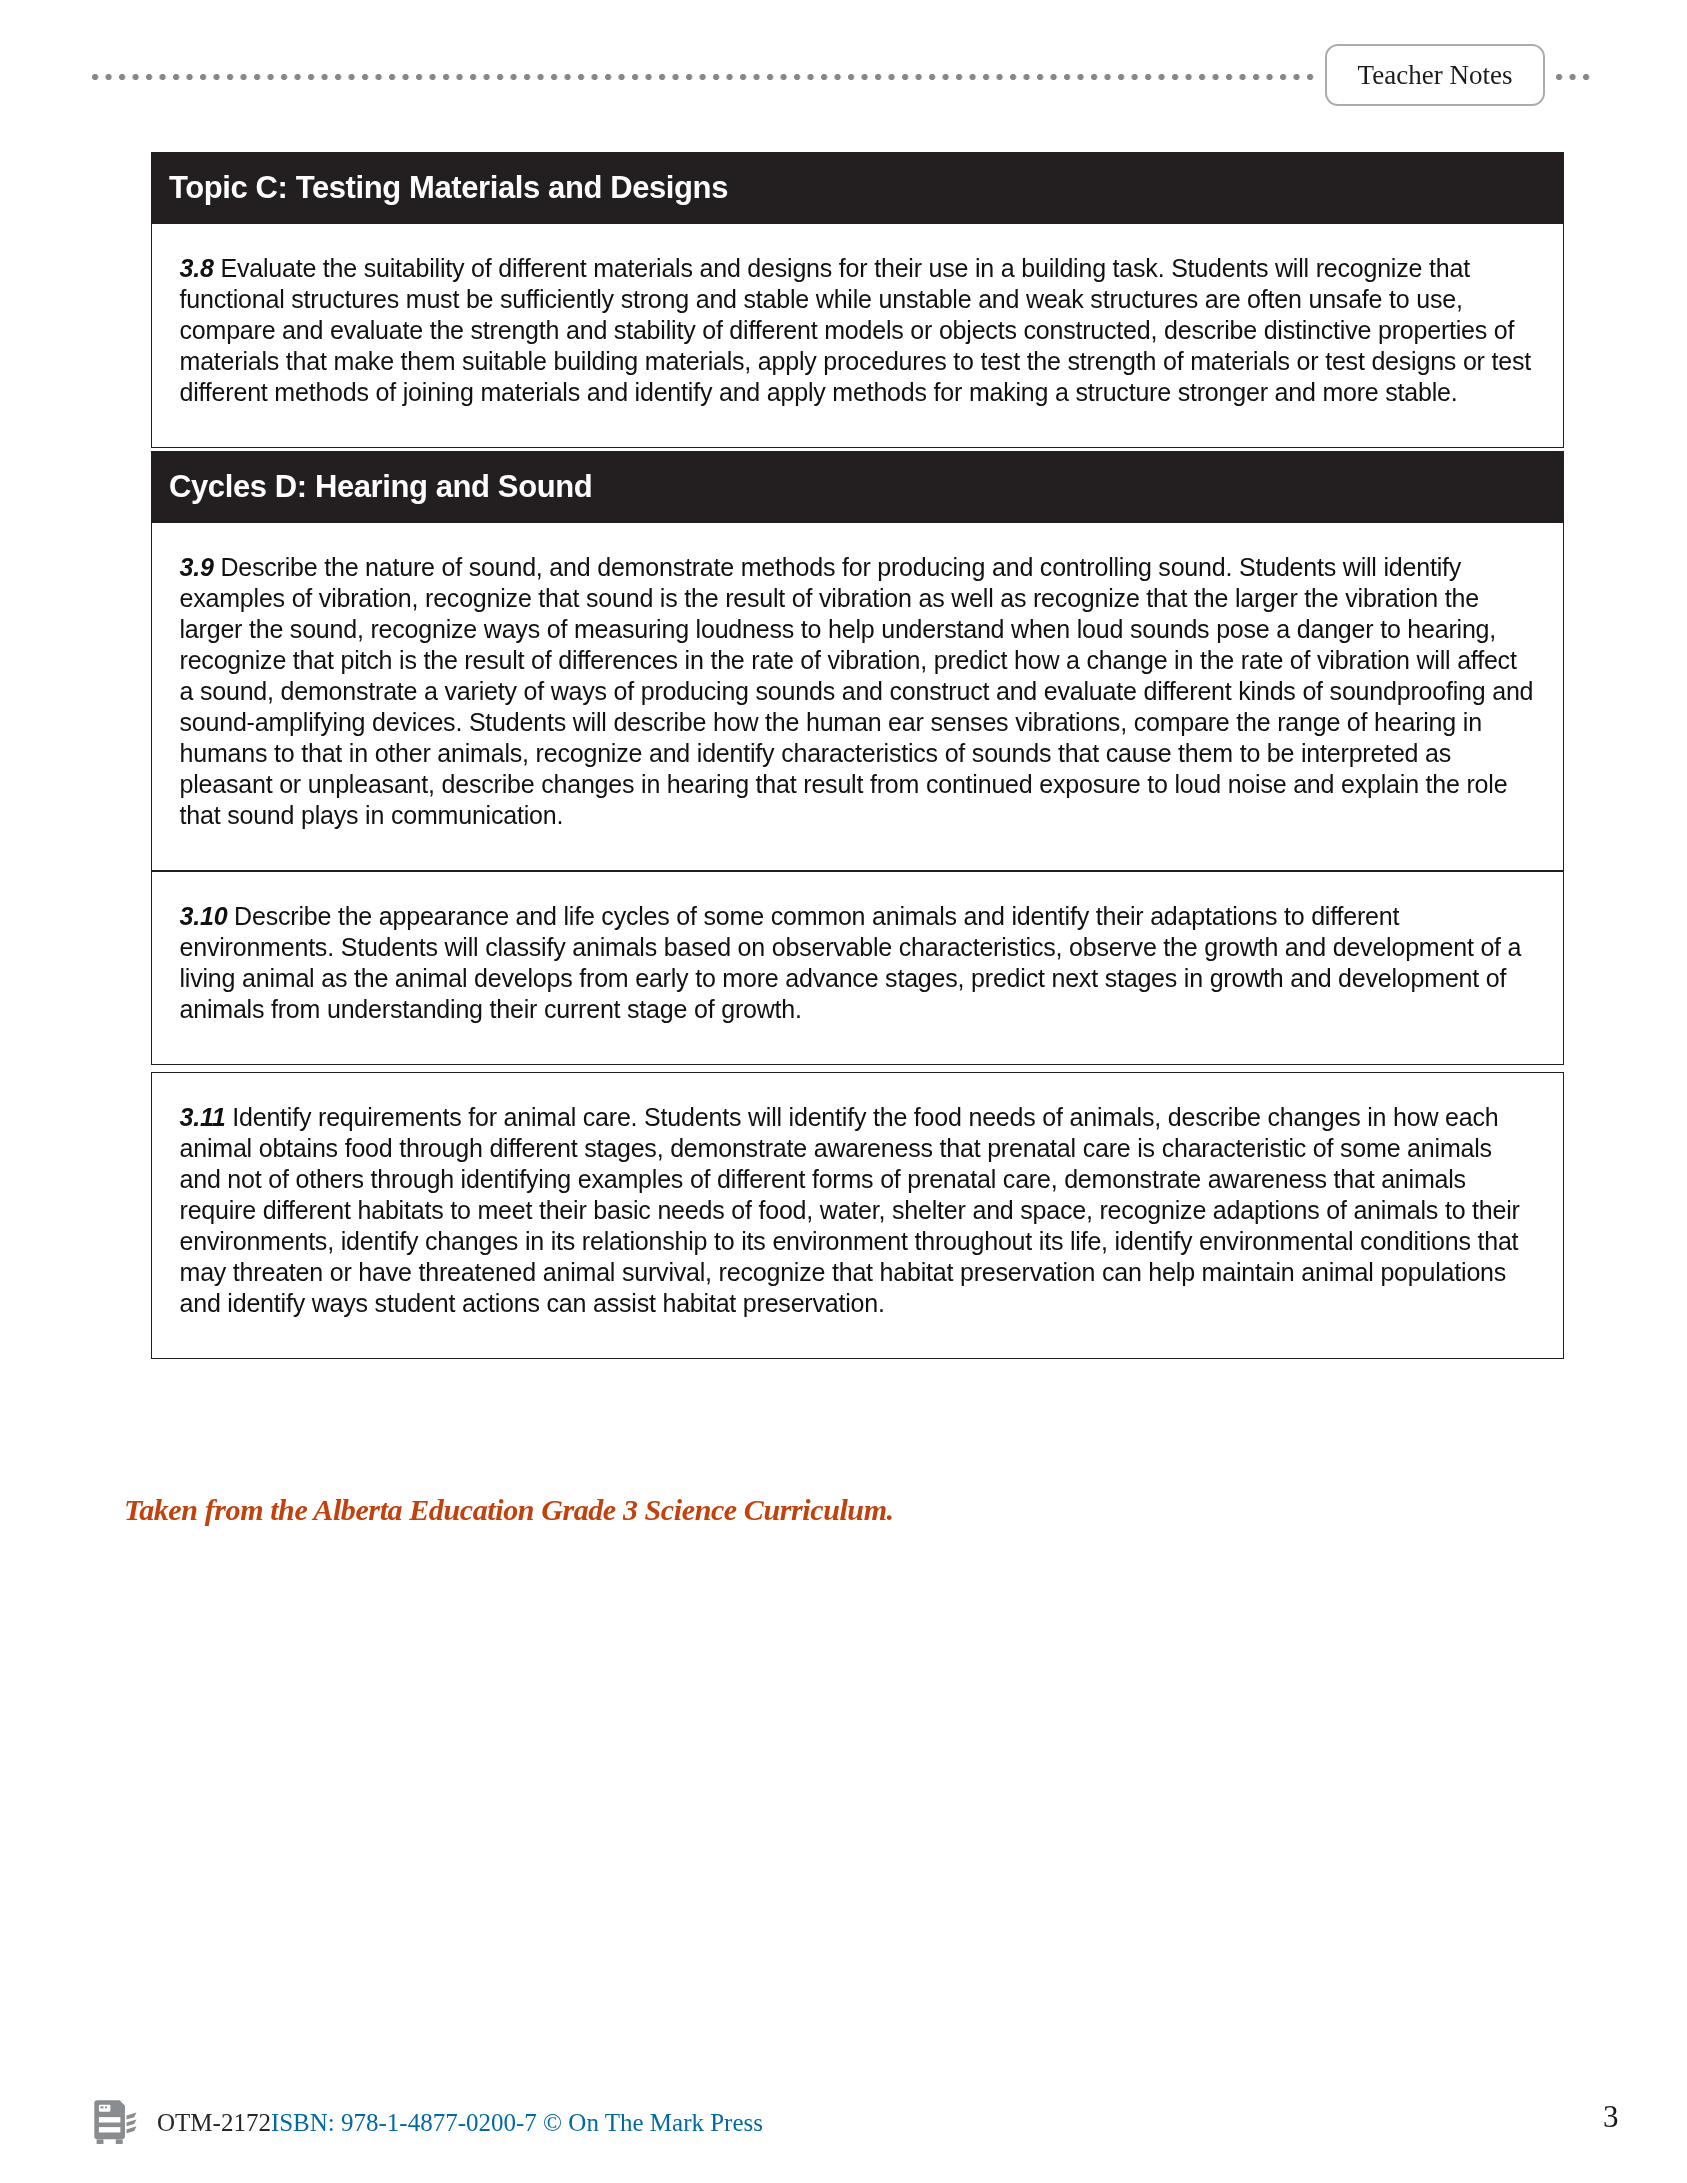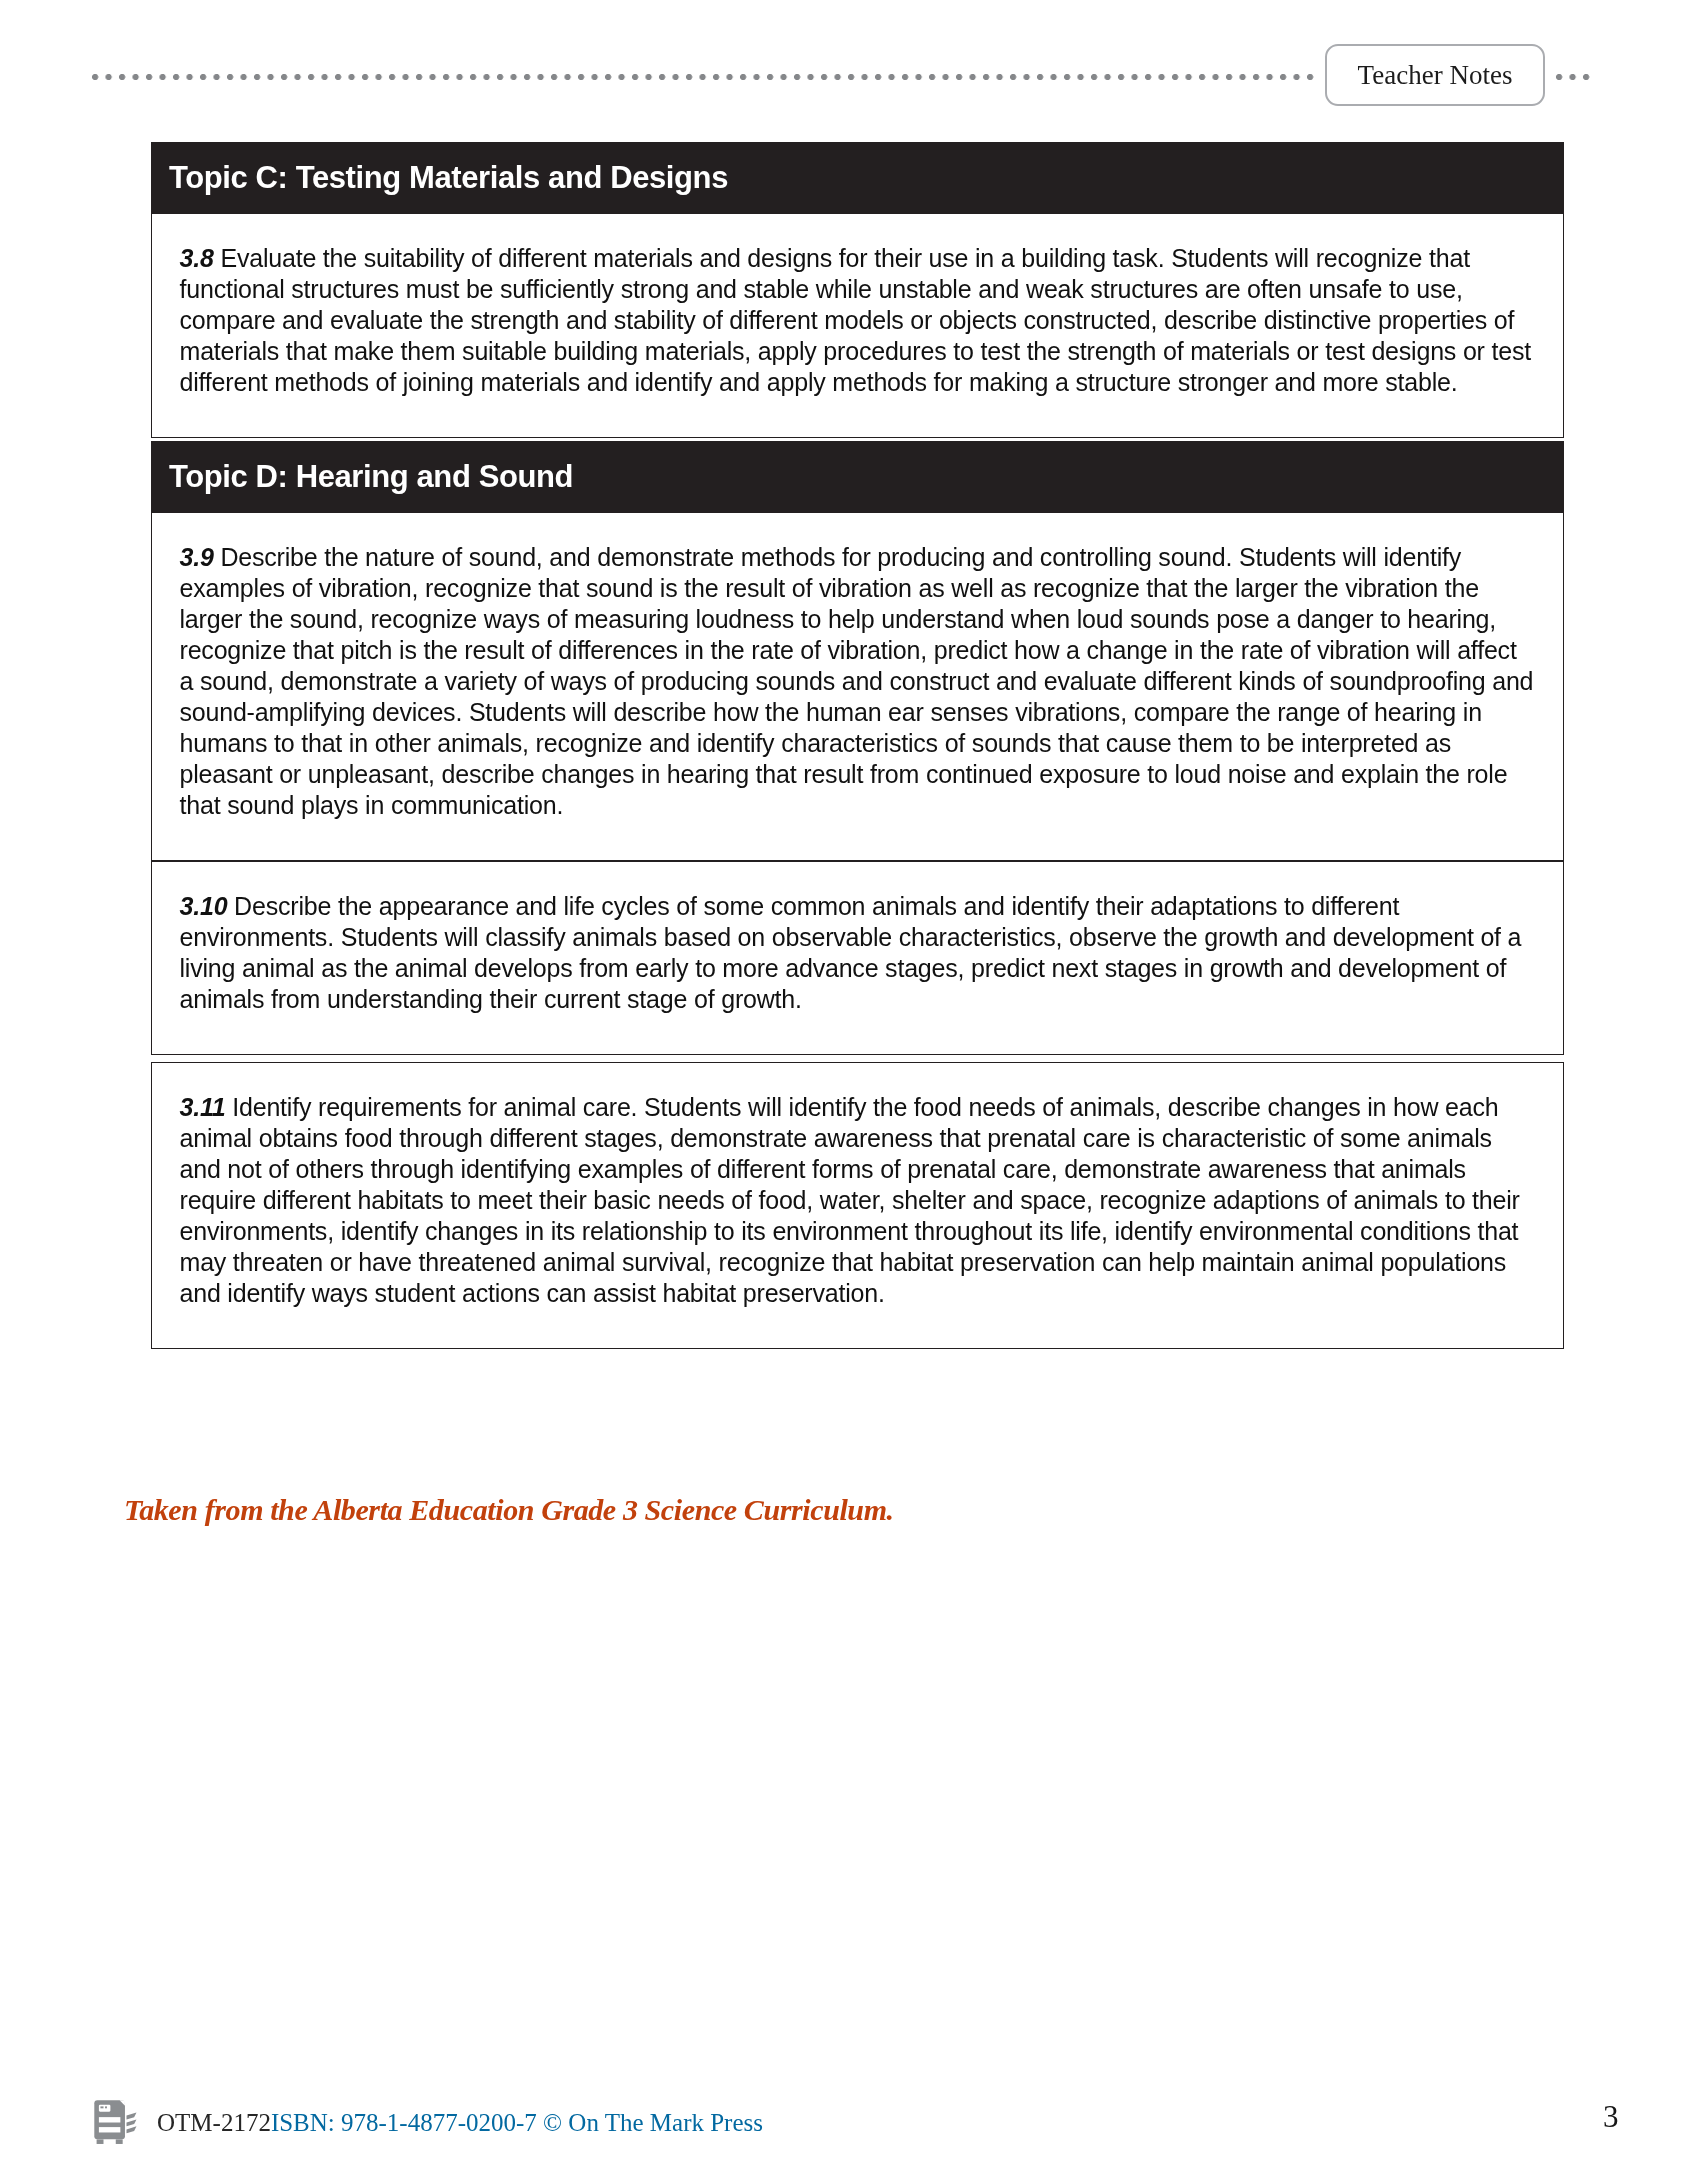--- a/index.html
+++ b/index.html
@@ -41,21 +41,21 @@
   .tn-box span {
     font-family: "Liberation Serif", serif;
     font-size: 27px;
     color: #1c1c1c;
   }
 
   
   .content {
     position: absolute;
     left: 151px;
-    top: 142px;
+    top: 152px;
     width: 1413px;
   }
   .bar {
     background: #231f20;
     color: #ffffff;
     height: 71px;
     line-height: 71px;
     padding-left: 18px;
     font-size: 31px;
     font-weight: bold;
@@ -138,21 +138,21 @@
   <div class="content">
 
     <div class="bar first">
       <span>Topic C: Testing Materials and Designs</span>
     </div>
     <div class="box">
       <p><span class="num">3.8</span> <span>Evaluate the suitability of different materials and designs for their use in a building task. Students will recognize that functional structures must be sufficiently strong and stable while unstable and weak structures are often unsafe to use, compare and evaluate the strength and stability of different models or objects constructed, describe distinctive properties of materials that make them suitable building materials, apply procedures to test the strength of materials or test designs or test different methods of joining materials and identify and apply methods for making a structure stronger and more stable.</span></p>
     </div>
 
     <div class="bar">
-      <span>Topic D: Hearing and Sound</span>
+      <span>Cycles D: Hearing and Sound</span>
     </div>
     <div class="box">
       <p><span class="num">3.9</span> <span>Describe the nature of sound, and demonstrate methods for producing and controlling sound. Students will identify examples of vibration, recognize that sound is the result of vibration as well as recognize that the larger the vibration the larger the sound, recognize ways of measuring loudness to help understand when loud sounds pose a danger to hearing, recognize that pitch is the result of differences in the rate of vibration, predict how a change in the rate of vibration will affect a sound, demonstrate a variety of ways of producing sounds and construct and evaluate different kinds of soundproofing and sound-amplifying devices. Students will describe how the human ear senses vibrations, compare the range of hearing in humans to that in other animals, recognize and identify characteristics of sounds that cause them to be interpreted as pleasant or unpleasant, describe changes in hearing that result from continued exposure to loud noise and explain the role that sound plays in communication.</span></p>
     </div>
 
     <div class="box">
       <p><span class="num">3.10</span> <span>Describe the appearance and life cycles of some common animals and identify their adaptations to different environments. Students will classify animals based on observable characteristics, observe the growth and development of a living animal as the animal develops from early to more advance stages, predict next stages in growth and development of animals from understanding their current stage of growth.</span></p>
     </div>
 
     <div class="box box-gap">

